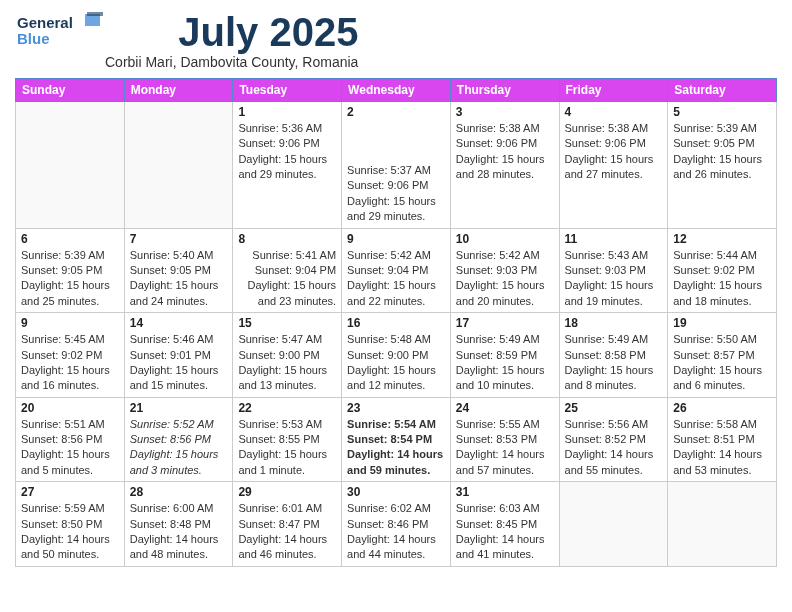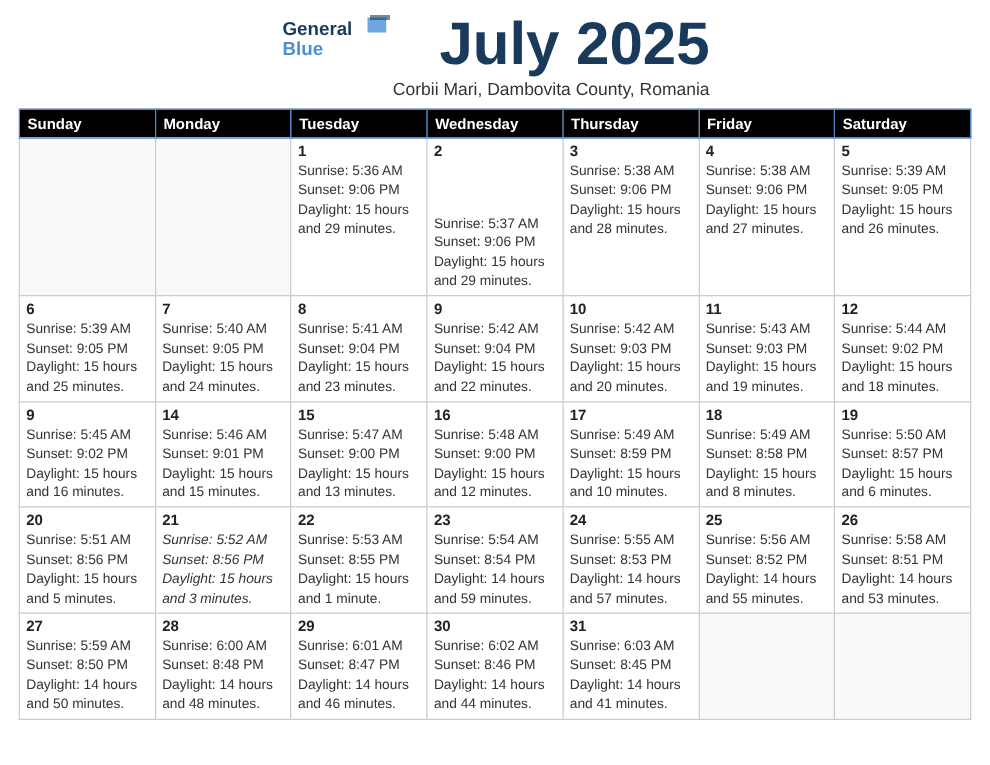--- a/index.html
+++ b/index.html
@@ -11,48 +11,48 @@
       overflow: hidden;
     }
     .page {
       width: 792px;
       height: 612px;
       background: #fff;
       padding: 10px 15px;
     }
     .header {
       display: flex;
-      justify-content: center;
+      justify-content: flex-start;
       align-items: flex-start;
       margin-bottom: 8px;
     }
     .logo {
       display: flex;
       align-items: center;
     }
     .title-block {
       text-align: right;
     }
     .month-year {
-      font-size: 48px;
+      font-size: 40px;
       font-weight: bold;
       color: #1a3a5c;
       line-height: 1.1;
     }
     .location {
       font-size: 14px;
       color: #333;
     }
     .calendar {
       width: 100%;
       border-collapse: collapse;
       border: 1px solid #ccc;
     }
     .calendar th {
-      background: #000000;
+      background: #d946ef;
       color: #fff;
       text-align: left;
       padding: 4px 6px;
       font-size: 12px;
       border: 1px solid #5588cc;
     }
     .calendar td {
       border: 1px solid #ccc;
       vertical-align: top;
       padding: 3px 5px;
@@ -161,21 +161,21 @@
           </td>
           <td>
             <span class="day-num">7</span>
             <div class="cell-info" style="white-space: pre-line;">Sunrise: 5:40 AM
 Sunset: 9:05 PM
 Daylight: 15 hours
 and 24 minutes.</div>
           </td>
           <td>
             <span class="day-num">8</span>
-            <div class="cell-info" style="white-space: pre-line;">Sunrise: 5:41 AM
+            <div class="cell-info" style="white-space: pre-line; text-align: right;">Sunrise: 5:41 AM
 Sunset: 9:04 PM
 Daylight: 15 hours
 and 23 minutes.</div>
           </td>
           <td>
             <span class="day-num">9</span>
             <div class="cell-info" style="white-space: pre-line;">Sunrise: 5:42 AM
 Sunset: 9:04 PM
 Daylight: 15 hours
 and 22 minutes.</div>
@@ -270,21 +270,21 @@
           </td>
           <td>
             <span class="day-num">22</span>
             <div class="cell-info" style="white-space: pre-line;">Sunrise: 5:53 AM
 Sunset: 8:55 PM
 Daylight: 15 hours
 and 1 minute.</div>
           </td>
           <td>
             <span class="day-num">23</span>
-            <div class="cell-info" style="white-space: pre-line;">Sunrise: 5:54 AM
+            <div class="cell-info" style="white-space: pre-line; font-weight: bold;">Sunrise: 5:54 AM
 Sunset: 8:54 PM
 Daylight: 14 hours
 and 59 minutes.</div>
           </td>
           <td>
             <span class="day-num">24</span>
             <div class="cell-info" style="white-space: pre-line;">Sunrise: 5:55 AM
 Sunset: 8:53 PM
 Daylight: 14 hours
 and 57 minutes.</div>

